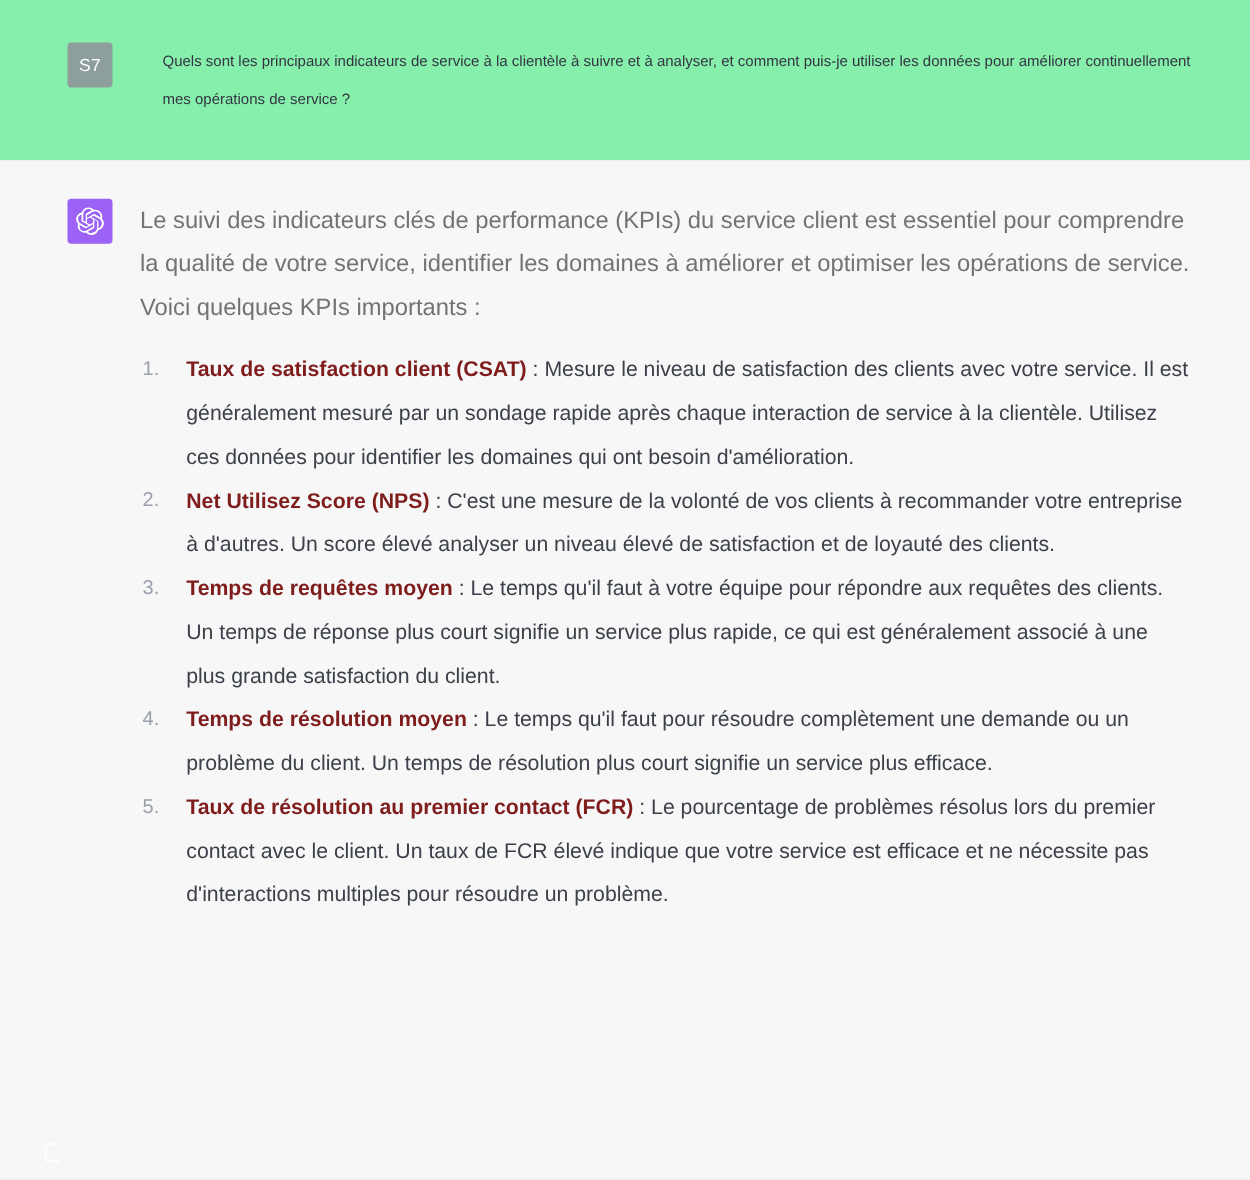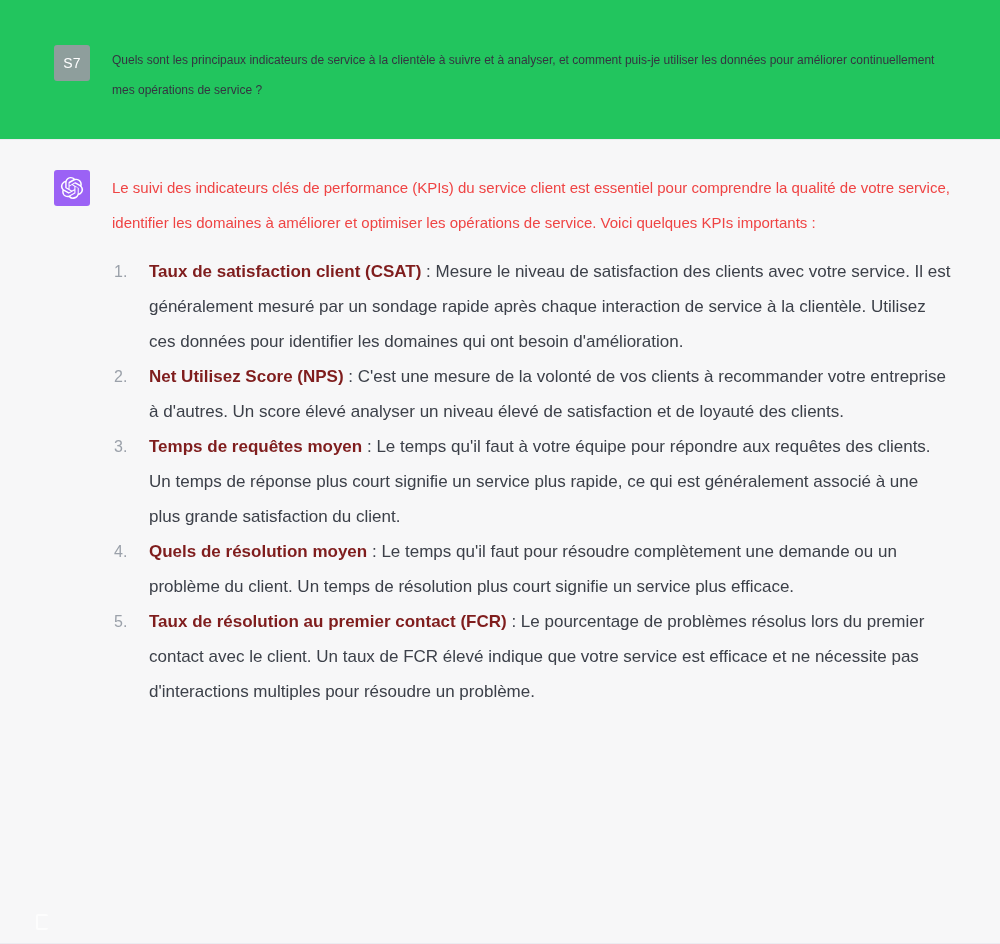--- a/index.html
+++ b/index.html
@@ -23,24 +23,25 @@
   }
 
   .turn {
     width: 100%;
     box-sizing: border-box;
     display: flex;
     padding: 30px 0 30px 0;
   }
 
   .turn-user {
-    background: #22c55e;
+    background: #86efac;
     border-bottom: 1px solid #ececf1;
-    padding-top: 45px;
+    padding-top: 34px;
     padding-bottom: 34px;
+    gap: 18px;
   }
 
   .turn-assistant {
     background: #f7f7f8;
     border-bottom: 1px solid #ececf1;
     padding-top: 30px;
     padding-bottom: 20px;
     flex: 1 1 auto;
   }
 
@@ -92,23 +93,23 @@
     line-height: 30px;
     color: #35393f;
     margin: 0;
   }
 
   .turn-user .msg-text {
     color: #343541;
   }
 
   .para {
-    font-size: 15px;
+    font-size: 19px;
     line-height: 35px;
-    color: #ef4444;
+    color: #737373;
     margin: 0 0 14px 0;
   }
 
   ol.kpi-list {
     margin: 0;
     padding: 0;
     list-style: none;
     counter-reset: kpi;
   }
 
@@ -191,21 +192,21 @@
         <li>
           <span class="kpi-term">Taux de satisfaction client (CSAT)</span><span class="kpi-sep"> : </span><span>Mesure le niveau de satisfaction des clients avec votre service. Il est généralement mesuré par un sondage rapide après chaque interaction de service à la clientèle. Utilisez ces données pour identifier les domaines qui ont besoin d'amélioration.</span>
         </li>
         <li>
           <span class="kpi-term">Net Utilisez Score (NPS)</span><span class="kpi-sep"> : </span><span>C'est une mesure de la volonté de vos clients à recommander votre entreprise à d'autres. Un score élevé analyser un niveau élevé de satisfaction et de loyauté des clients.</span>
         </li>
         <li>
           <span class="kpi-term">Temps de requêtes moyen</span><span class="kpi-sep"> : </span><span>Le temps qu'il faut à votre équipe pour répondre aux requêtes des clients. Un temps de réponse plus court signifie un service plus rapide, ce qui est généralement associé à une plus grande satisfaction du client.</span>
         </li>
         <li>
-          <span class="kpi-term">Quels de résolution moyen</span><span class="kpi-sep"> : </span><span>Le temps qu'il faut pour résoudre complètement une demande ou un problème du client. Un temps de résolution plus court signifie un service plus efficace.</span>
+          <span class="kpi-term">Temps de résolution moyen</span><span class="kpi-sep"> : </span><span>Le temps qu'il faut pour résoudre complètement une demande ou un problème du client. Un temps de résolution plus court signifie un service plus efficace.</span>
         </li>
         <li>
           <span class="kpi-term">Taux de résolution au premier contact (FCR)</span><span class="kpi-sep"> : </span><span>Le pourcentage de problèmes résolus lors du premier contact avec le client. Un taux de FCR élevé indique que votre service est efficace et ne nécessite pas d'interactions multiples pour résoudre un problème.</span>
         </li>
       </ol>
 
     </div>
   </div>
 
 </div>

